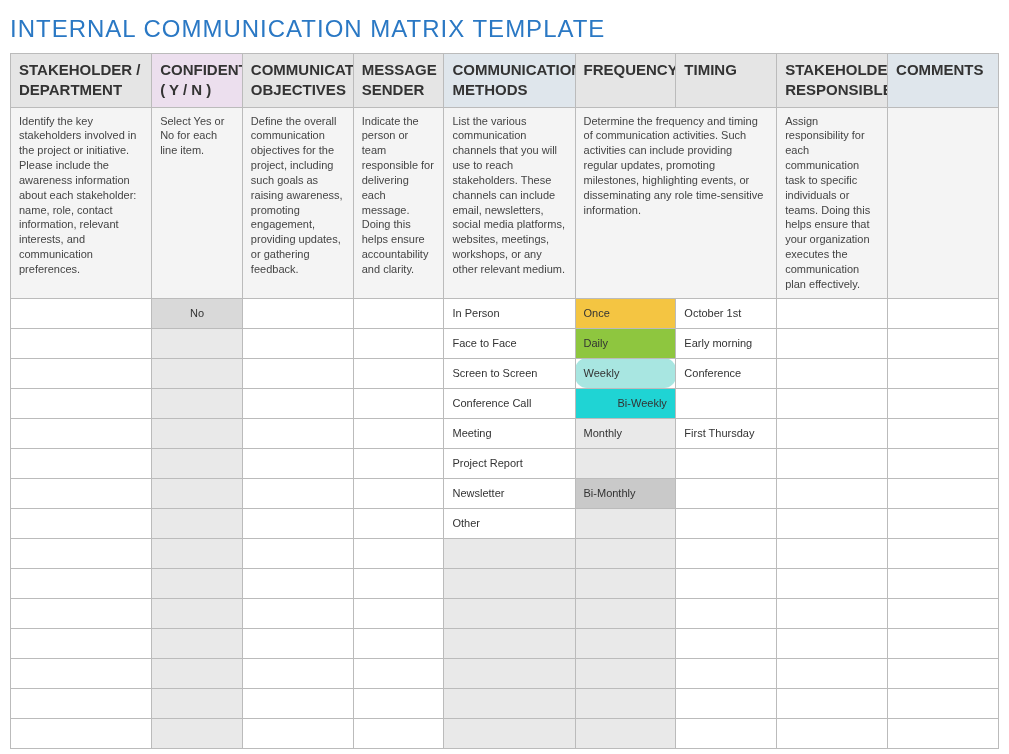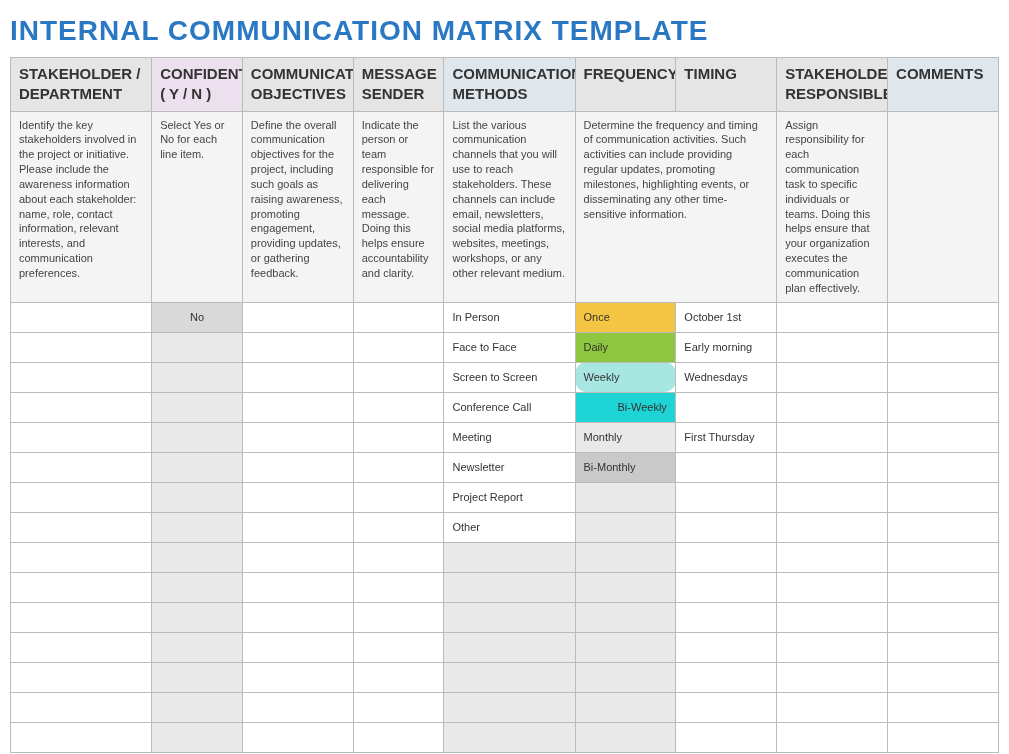--- a/index.html
+++ b/index.html
@@ -6,22 +6,22 @@
   body {
     margin: 0;
     padding: 10px;
     font-family: Arial, Helvetica, sans-serif;
     background: #fff;
     color: #333;
     font-size: 11px;
   }
   h1.title {
     color: #2a78c4;
-    font-size: 28px;
-    font-weight: bold;
+    font-size: 24px;
+    font-weight: normal;
     letter-spacing: 1px;
     margin: 5px 0 10px 0;
     font-family: "Century Gothic", Arial, sans-serif;
   }
   table {
     border-collapse: collapse;
     width: 100%;
     table-layout: fixed;
   }
   th, td {
@@ -112,21 +112,21 @@
       <th class="h-comm">COMMENTS</th>
     </tr>
   </thead>
   <tbody id="tbody">
     <tr class="desc">
       <td>Identify the key stakeholders involved in the project or initiative. Please include the awareness information about each stakeholder: name, role, contact information, relevant interests, and communication preferences.</td>
       <td>Select Yes or No for each line item.</td>
       <td>Define the overall communication objectives for the project, including such goals as raising awareness, promoting engagement, providing updates, or gathering feedback.</td>
       <td>Indicate the person or team responsible for delivering each message. Doing this helps ensure accountability and clarity.</td>
       <td>List the various communication channels that you will use to reach stakeholders. These channels can include email, newsletters, social media platforms, websites, meetings, workshops, or any other relevant medium.</td>
-      <td colspan="2">Determine the frequency and timing of communication activities. Such activities can include providing regular updates, promoting milestones, highlighting events, or disseminating any other time-sensitive information.</td>
+      <td colspan="2">Determine the frequency and timing of communication activities. Such activities can include providing regular updates, promoting milestones, highlighting events, or disseminating any role time-sensitive information.</td>
       <td>Assign responsibility for each communication task to specific individuals or teams. Doing this helps ensure that your organization executes the communication plan effectively.</td>
       <td></td>
     </tr>
       <tr class="datarow">
         <td></td>
         <td class="c-no">No</td>
         <td></td>
         <td></td>
         <td>In Person</td>
         <td class="c-once">Once</td>
@@ -145,21 +145,21 @@
         <td></td>
         <td></td>
       </tr>
       <tr class="datarow">
         <td></td>
         <td class="shade"></td>
         <td></td>
         <td></td>
         <td>Screen to Screen</td>
         <td class="c-weekly">Weekly</td>
-        <td>Wednesdays</td>
+        <td>Conference</td>
         <td></td>
         <td></td>
       </tr>
       <tr class="datarow">
         <td></td>
         <td class="shade"></td>
         <td></td>
         <td></td>
         <td>Conference Call</td>
         <td class="c-biweekly">Bi-Weekly</td>
@@ -176,33 +176,33 @@
         <td class="c-monthly">Monthly</td>
         <td>First Thursday</td>
         <td></td>
         <td></td>
       </tr>
       <tr class="datarow">
         <td></td>
         <td class="shade"></td>
         <td></td>
         <td></td>
+        <td>Project Report</td>
+        <td class="shade"></td>
+        <td></td>
+        <td></td>
+        <td></td>
+      </tr>
+      <tr class="datarow">
+        <td></td>
+        <td class="shade"></td>
+        <td></td>
+        <td></td>
         <td>Newsletter</td>
         <td class="c-bimonthly">Bi-Monthly</td>
-        <td></td>
-        <td></td>
-        <td></td>
-      </tr>
-      <tr class="datarow">
-        <td></td>
-        <td class="shade"></td>
-        <td></td>
-        <td></td>
-        <td>Project Report</td>
-        <td class="shade"></td>
         <td></td>
         <td></td>
         <td></td>
       </tr>
       <tr class="datarow">
         <td></td>
         <td class="shade"></td>
         <td></td>
         <td></td>
         <td>Other</td>

